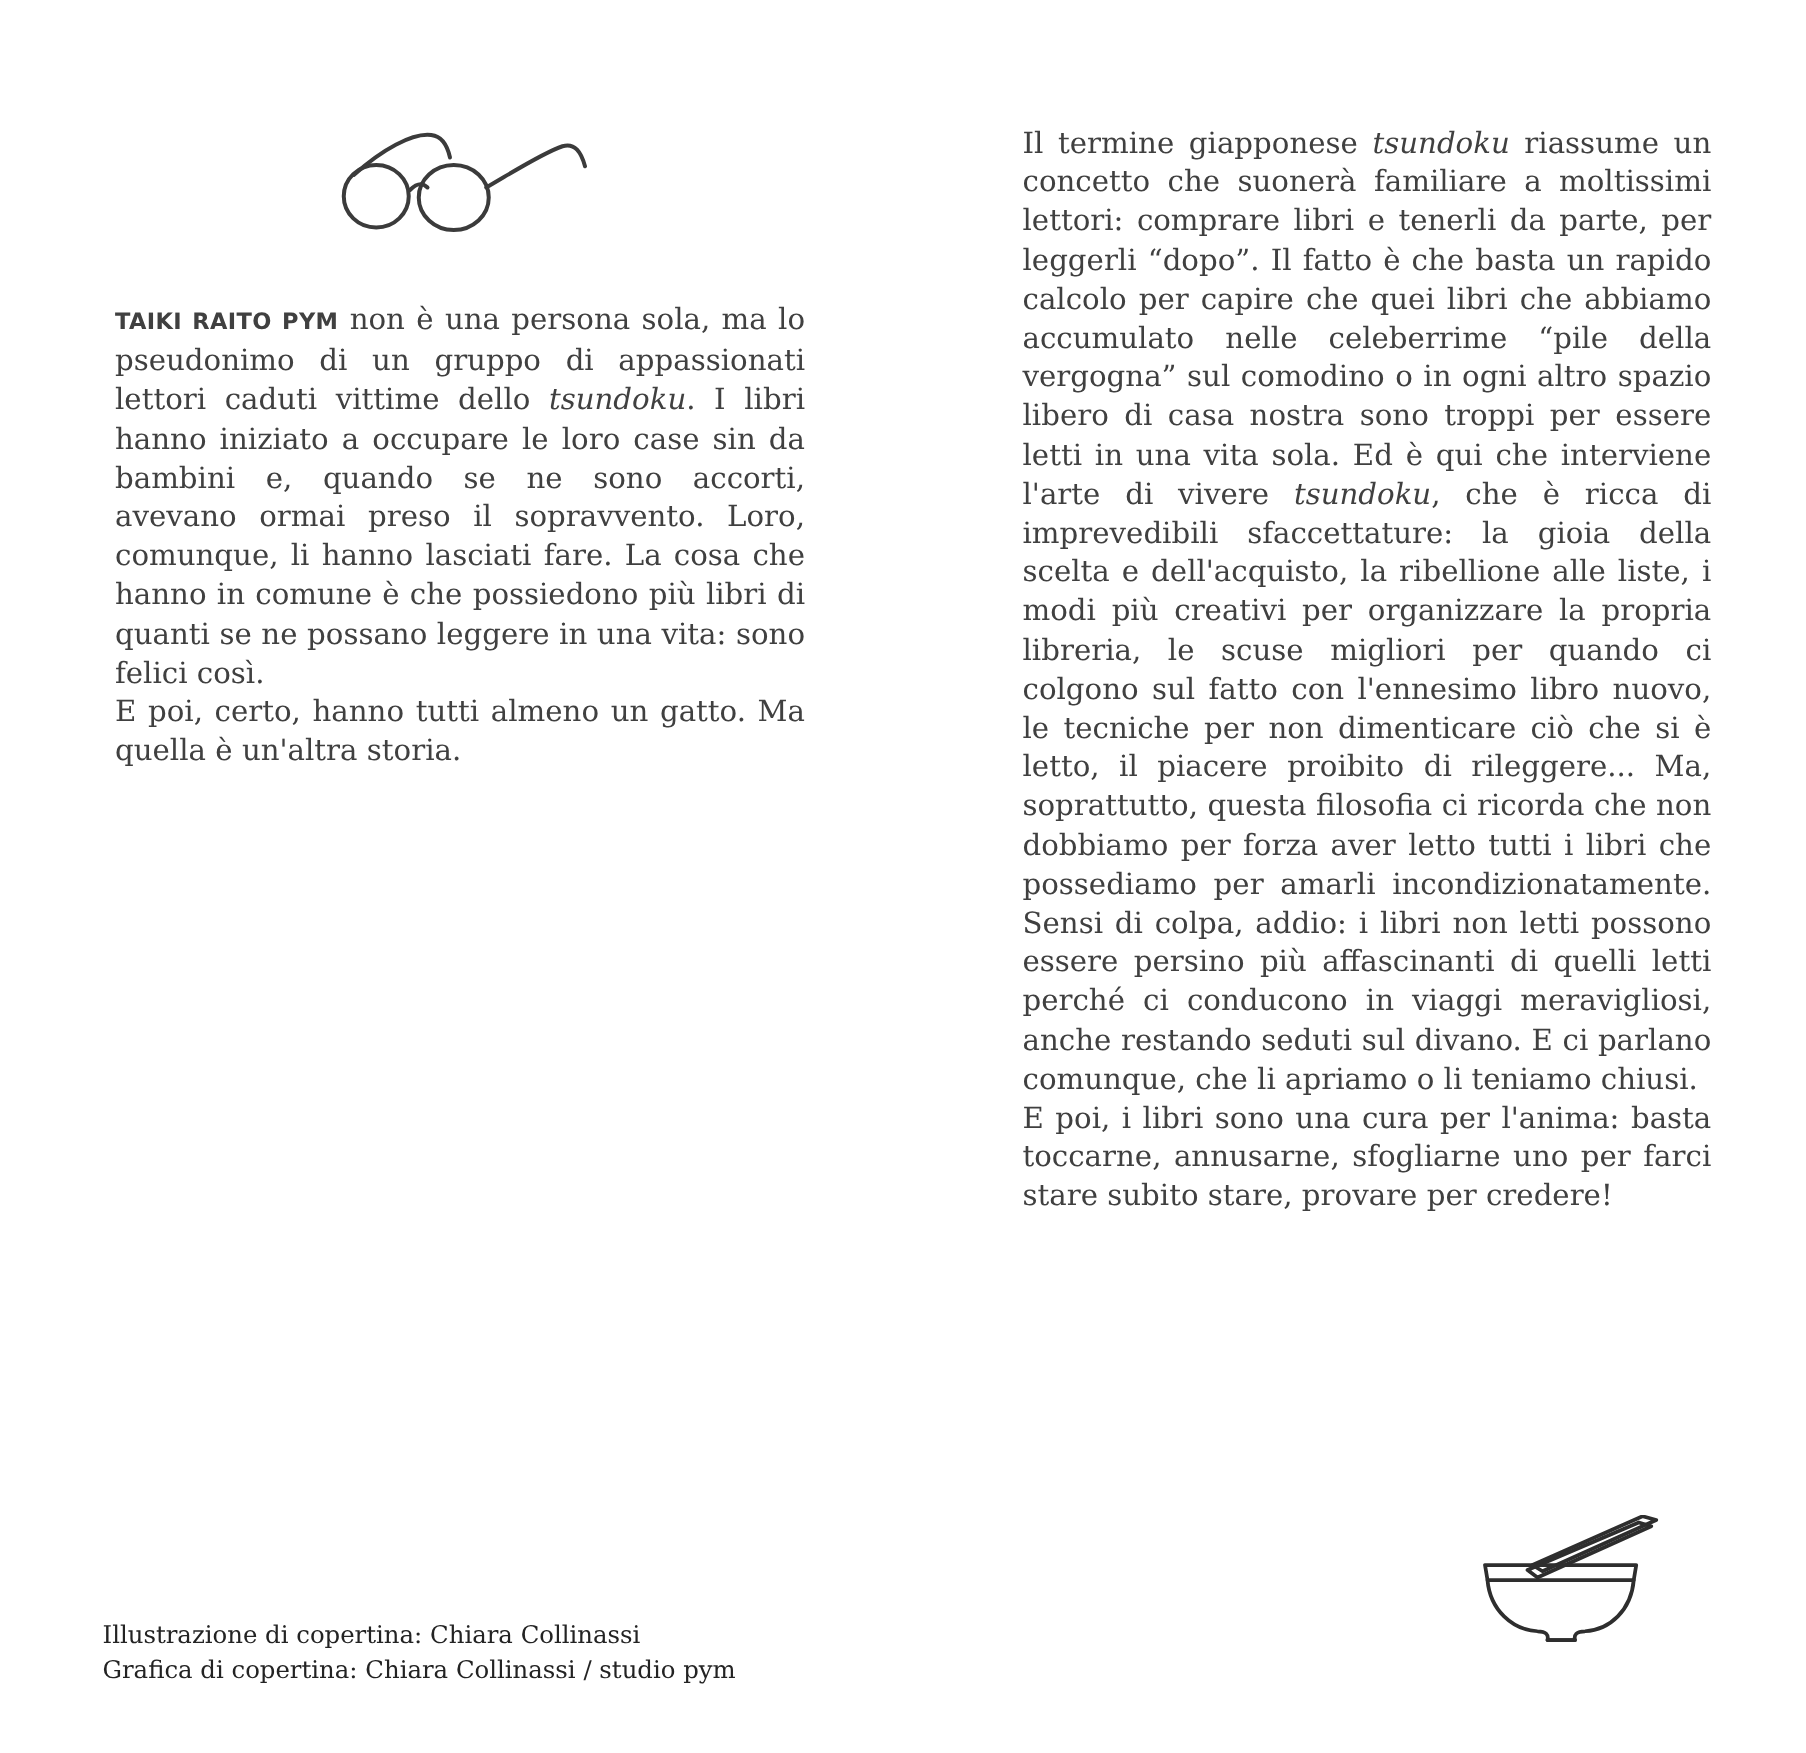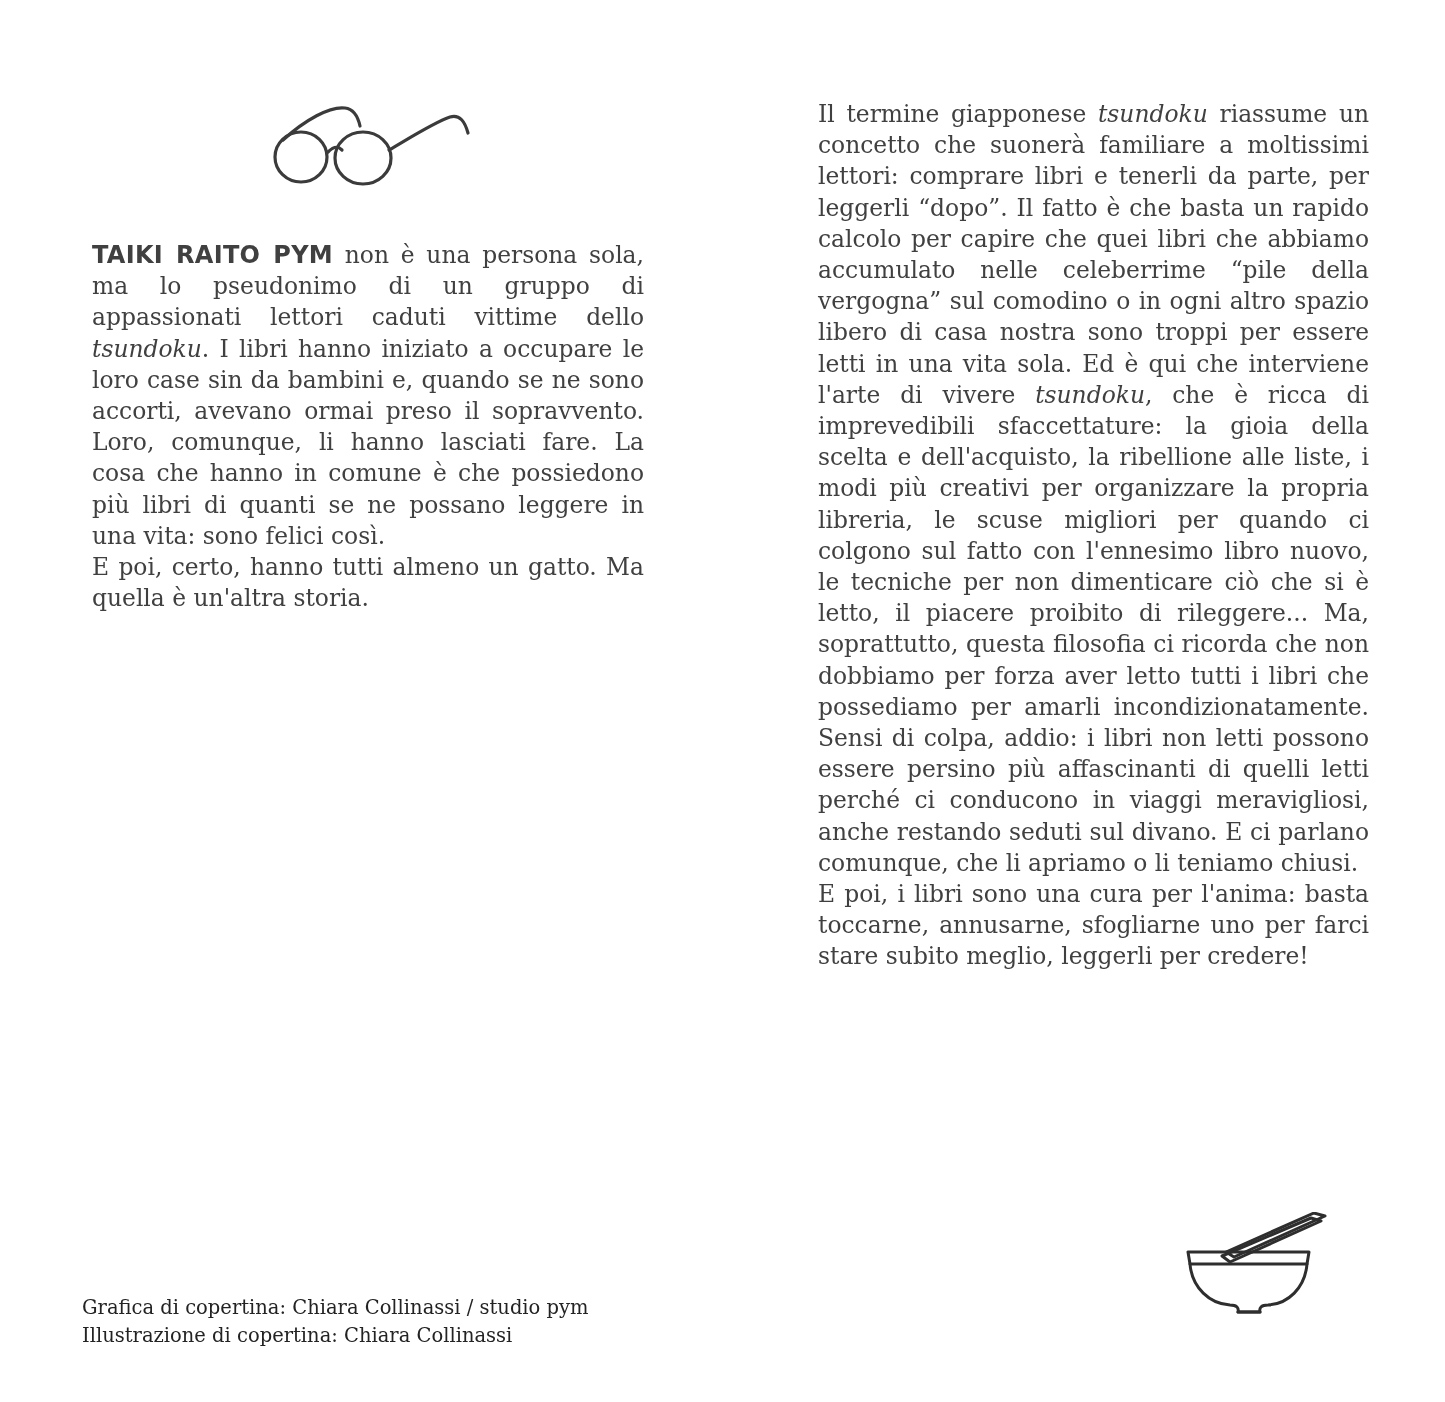--- a/index.html
+++ b/index.html
@@ -69,21 +69,21 @@
   .column p:last-child {
     text-align-last: left;
   }
   .column p {
     text-align-last: left;
   }
 
   .author-name {
     font-family: "DejaVu Sans", "Liberation Sans", sans-serif;
     font-weight: bold;
-    font-size: 24px;
+    font-size: 18px;
     letter-spacing: 0.3px;
     margin-top: 32px;
   }
 
   .term-italic {
     font-style: italic;
   }
 
   
   .credits {
@@ -122,36 +122,36 @@
     </svg>
   </div>
 
   <div class="column column-left">
     <p><span class="author-name">TAIKI RAITO PYM</span><span> non è una persona sola, ma lo pseudonimo di un gruppo di appassionati lettori caduti vittime dello </span><span class="term-italic">tsundoku</span><span>. I libri hanno iniziato a occupare le loro case sin da bambini e, quando se ne sono accorti, avevano ormai preso il sopravvento. Loro, comunque, li hanno lasciati fare. La cosa che hanno in comune è che possiedono più libri di quanti se ne possano leggere in una vita: sono felici così.</span></p>
     <p>E poi, certo, hanno tutti almeno un gatto. Ma quella è un'altra storia.</p>
   </div>
 
   <div class="column column-right">
     <p><span>Il termine giapponese </span><span class="term-italic">tsundoku</span><span> riassume un concetto che suonerà familiare a moltissimi lettori: comprare libri e tenerli da parte, per leggerli “dopo”. Il fatto è che basta un rapido calcolo per capire che quei libri che abbiamo accumulato nelle celeberrime “pile della vergogna” sul comodino o in ogni altro spazio libero di casa nostra sono troppi per essere letti in una vita sola. Ed è qui che interviene l'arte di vivere </span><span class="term-italic">tsundoku</span><span>, che è ricca di imprevedibili sfaccettature: la gioia della scelta e dell'acquisto, la ribellione alle liste, i modi più creativi per organizzare la propria libreria, le scuse migliori per quando ci colgono sul fatto con l'ennesimo libro nuovo, le tecniche per non dimenticare ciò che si è letto, il piacere proibito di rileggere... Ma, soprattutto, questa filosofia ci ricorda che non dobbiamo per forza aver letto tutti i libri che possediamo per amarli incondizionatamente. Sensi di colpa, addio: i libri non letti possono essere persino più affascinanti di quelli letti perché ci conducono in viaggi meravigliosi, anche restando seduti sul divano. E ci parlano comunque, che li apriamo o li teniamo chiusi.</span></p>
-    <p>E poi, i libri sono una cura per l'anima: basta toccarne, annusarne, sfogliarne uno per farci stare subito meglio, leggerli per credere!</p>
+    <p>E poi, i libri sono una cura per l'anima: basta toccarne, annusarne, sfogliarne uno per farci stare subito stare, provare per credere!</p>
   </div>
 
   <div class="bowl-illustration">
     <svg viewBox="0 0 160 105" width="160" height="105" xmlns="http://www.w3.org/2000/svg" fill="none" stroke="#2e2e2e" stroke-width="3" stroke-linecap="round" stroke-linejoin="round">
 
       <path d="M44,44 L133,6 L143,9 L52,50 Z"></path>
 
       <path d="M48,40 L136,1 L147,4 L56,45 Z"></path>
 
       <path d="M10,40 L131,40 L129,52 L12,52 Z"></path>
 
       <path d="M12,52 C14,76 32,92 52,93 C59,93 61,96 60,100 L82,100 C81,96 83,93 90,93 C110,92 127,76 129,52"></path>
 
       <path d="M60,100 L82,100"></path>
     </svg>
   </div>
 
   <div class="credits">
+    <span class="credits-line">Illustrazione di copertina: Chiara Collinassi</span>
     <span class="credits-line">Grafica di copertina: Chiara Collinassi / studio pym</span>
-    <span class="credits-line">Illustrazione di copertina: Chiara Collinassi</span>
   </div>
 
 </div>
 
 </body></html>

